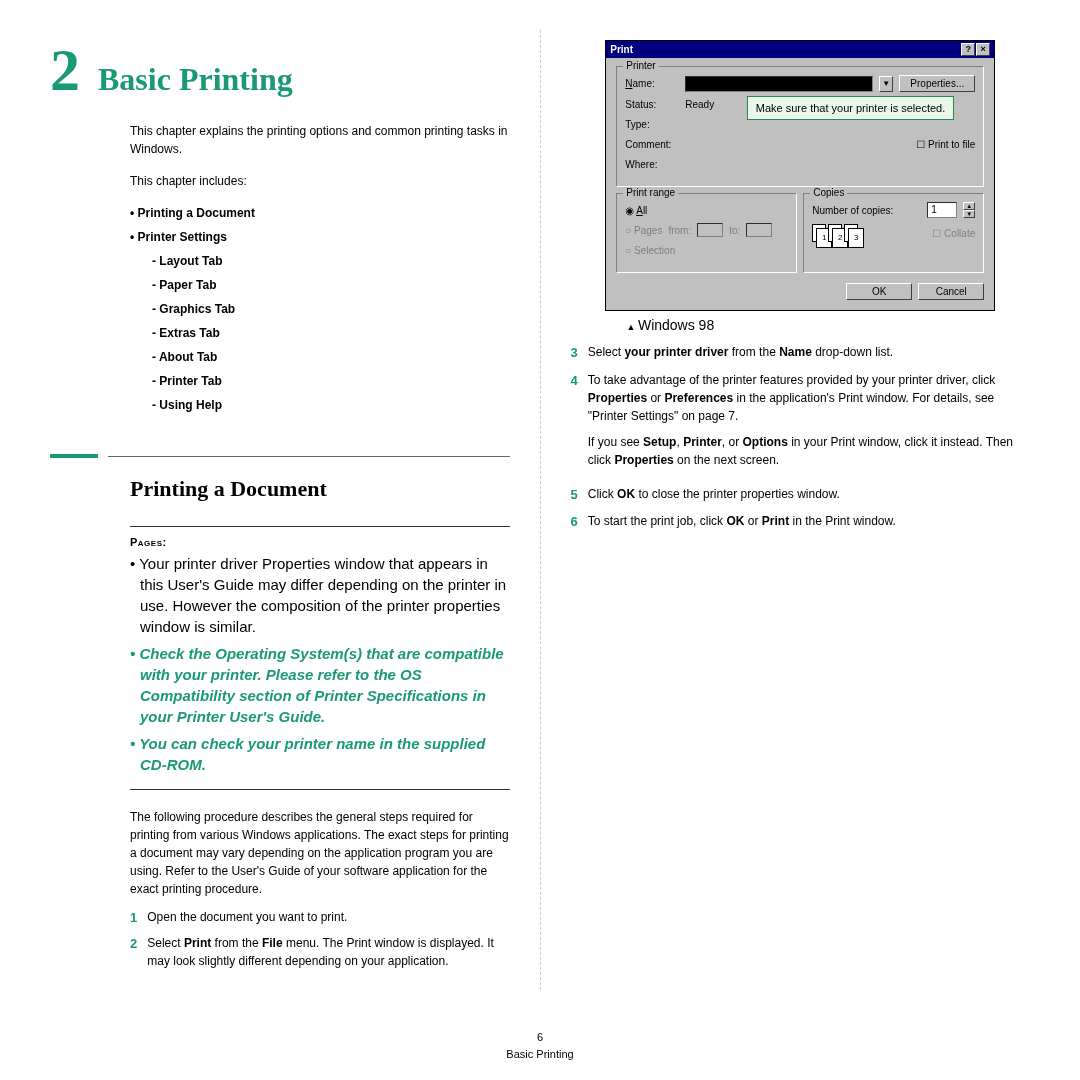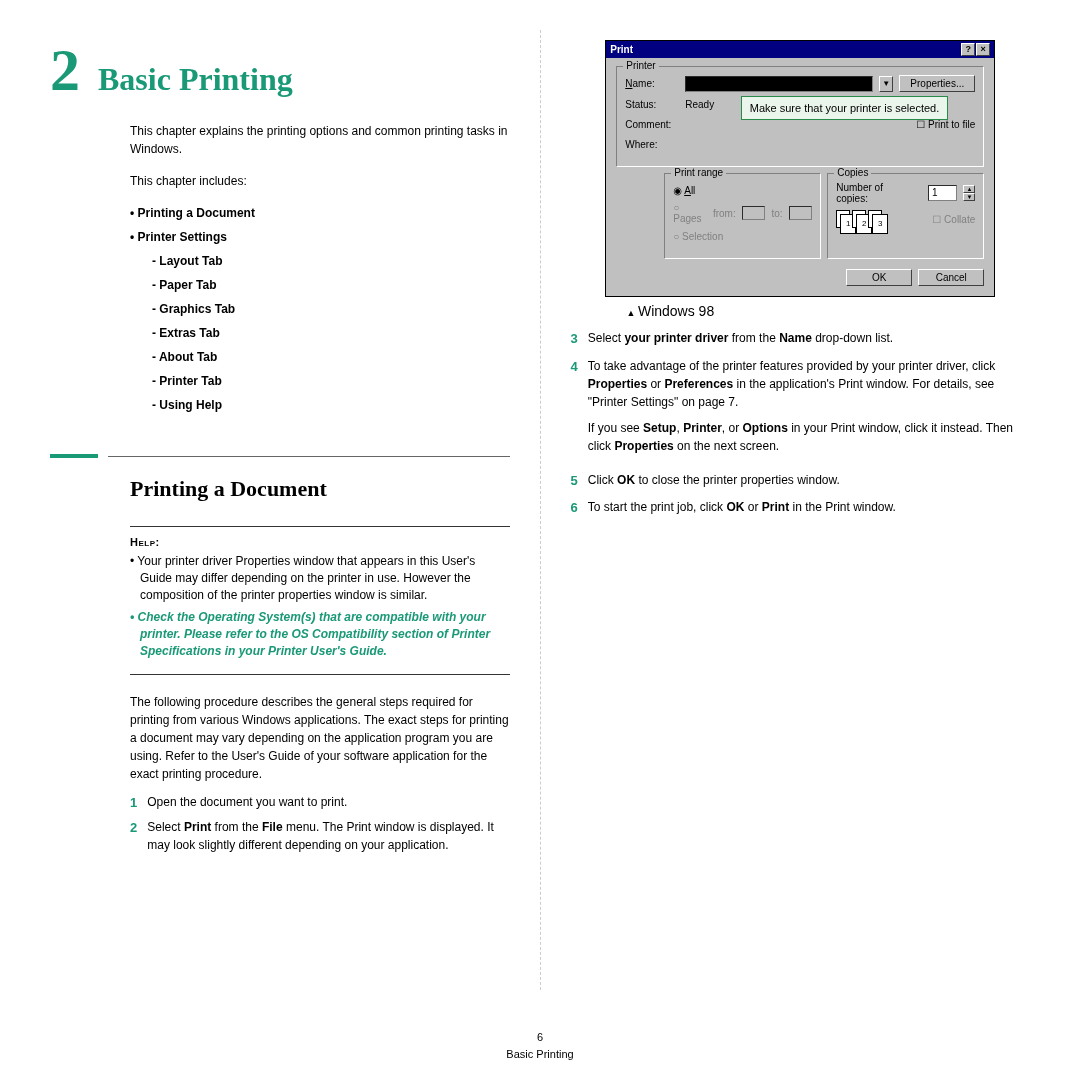--- a/index.html
+++ b/index.html
@@ -107,21 +107,21 @@
   }
   .note-list {
     list-style: none;
     margin-top: 4px;
   }
   .note-list li {
     margin-bottom: 6px;
     padding-left: 10px;
     text-indent: -10px;
     line-height: 1.4;
-    font-size: 12px;
+    font-size: 15px;
   }
   .note-list li::before { content: "• "; }
   .note-green {
     color: #1a9977;
     font-weight: bold;
     font-style: italic;
   }
   .para {
     line-height: 1.5;
     margin-bottom: 10px;
@@ -227,21 +227,21 @@
   .callout {
     position: absolute;
     background: #eaf5ec;
     border: 1px solid #2a8a4a;
     padding: 4px 8px;
     font-size: 11px;
     color: #000;
     line-height: 1.3;
     z-index: 5;
   }
-  .hgroup { display: flex; gap: 6px; margin-left: 48px; }
+  .hgroup { display: flex; gap: 6px; }
   .hgroup .group { flex: 1; }
   .radio::before { content: "○ "; }
   .radio.sel::before { content: "◉ "; }
   .disabled { color: #808080; }
   .copies-input {
     width: 30px; height: 16px;
     background: #fff;
     border: 1px inset #808080;
     text-align: left;
     padding-left: 3px;
@@ -350,24 +350,25 @@
     </div>
 
     <div class="section-mark">
       <div class="mark-bar"></div>
       <div class="mark-line"></div>
     </div>
     <h2 class="section-title">Printing a Document</h2>
 
     <div class="body-indent">
       <div class="note-box">
-        <span class="note-label">Help:</span>
+        <span class="note-label">Pages:</span>
         <ul class="note-list">
           <li>Your printer driver Properties window that appears in this User's Guide may differ depending on the printer in use. However the composition of the printer properties window is similar.</li>
           <li class="note-green">Check the Operating System(s) that are compatible with your printer. Please refer to the OS Compatibility section of Printer Specifications in your Printer User's Guide.</li>
+          <li class="note-green">You can check your printer name in the supplied CD-ROM.</li>
         </ul>
       </div>
 
       <p class="para">The following procedure describes the general steps required for printing from various Windows applications. The exact steps for printing a document may vary depending on the application program you are using. Refer to the User's Guide of your software application for the exact printing procedure.</p>
 
       <ol class="steps">
         <li>
             <span>Open the document you want to print.</span>
           </li>
         <li>
@@ -397,29 +398,32 @@
               <span class="dlg-label"><u>N</u>ame:</span>
               <div class="dlg-input"></div>
               <div class="dlg-combo">▼</div>
               <button class="dlg-btn">Properties...</button>
             </div>
             <div class="dlg-row">
                 <span class="dlg-label">Status:</span>
                 <span>Ready</span>
               </div>
             <div class="dlg-row">
+                <span class="dlg-label">Type:</span>
+              </div>
+            <div class="dlg-row">
               <span class="dlg-label">Comment:</span>
               <span style="flex:1"></span>
               <span class="checkbox"><span>Print to file</span></span>
             </div>
             <div class="dlg-row">
                 <span class="dlg-label">Where:</span>
               </div>
           </div>
-          <div class="callout" style="top:30px; right:36px;">Make sure that your printer is selected.</div>
+          <div class="callout" style="top:30px; right:30px;">Make sure that your printer is selected.</div>
         </div>
 
         <div class="hgroup">
           <div class="group">
             <span class="group-label">Print range</span>
             <div class="dlg-row">
                 <span class="radio sel"><u>A</u>ll</span>
               </div>
             <div class="dlg-row disabled">
               <span class="radio"><span>Pages</span></span>

